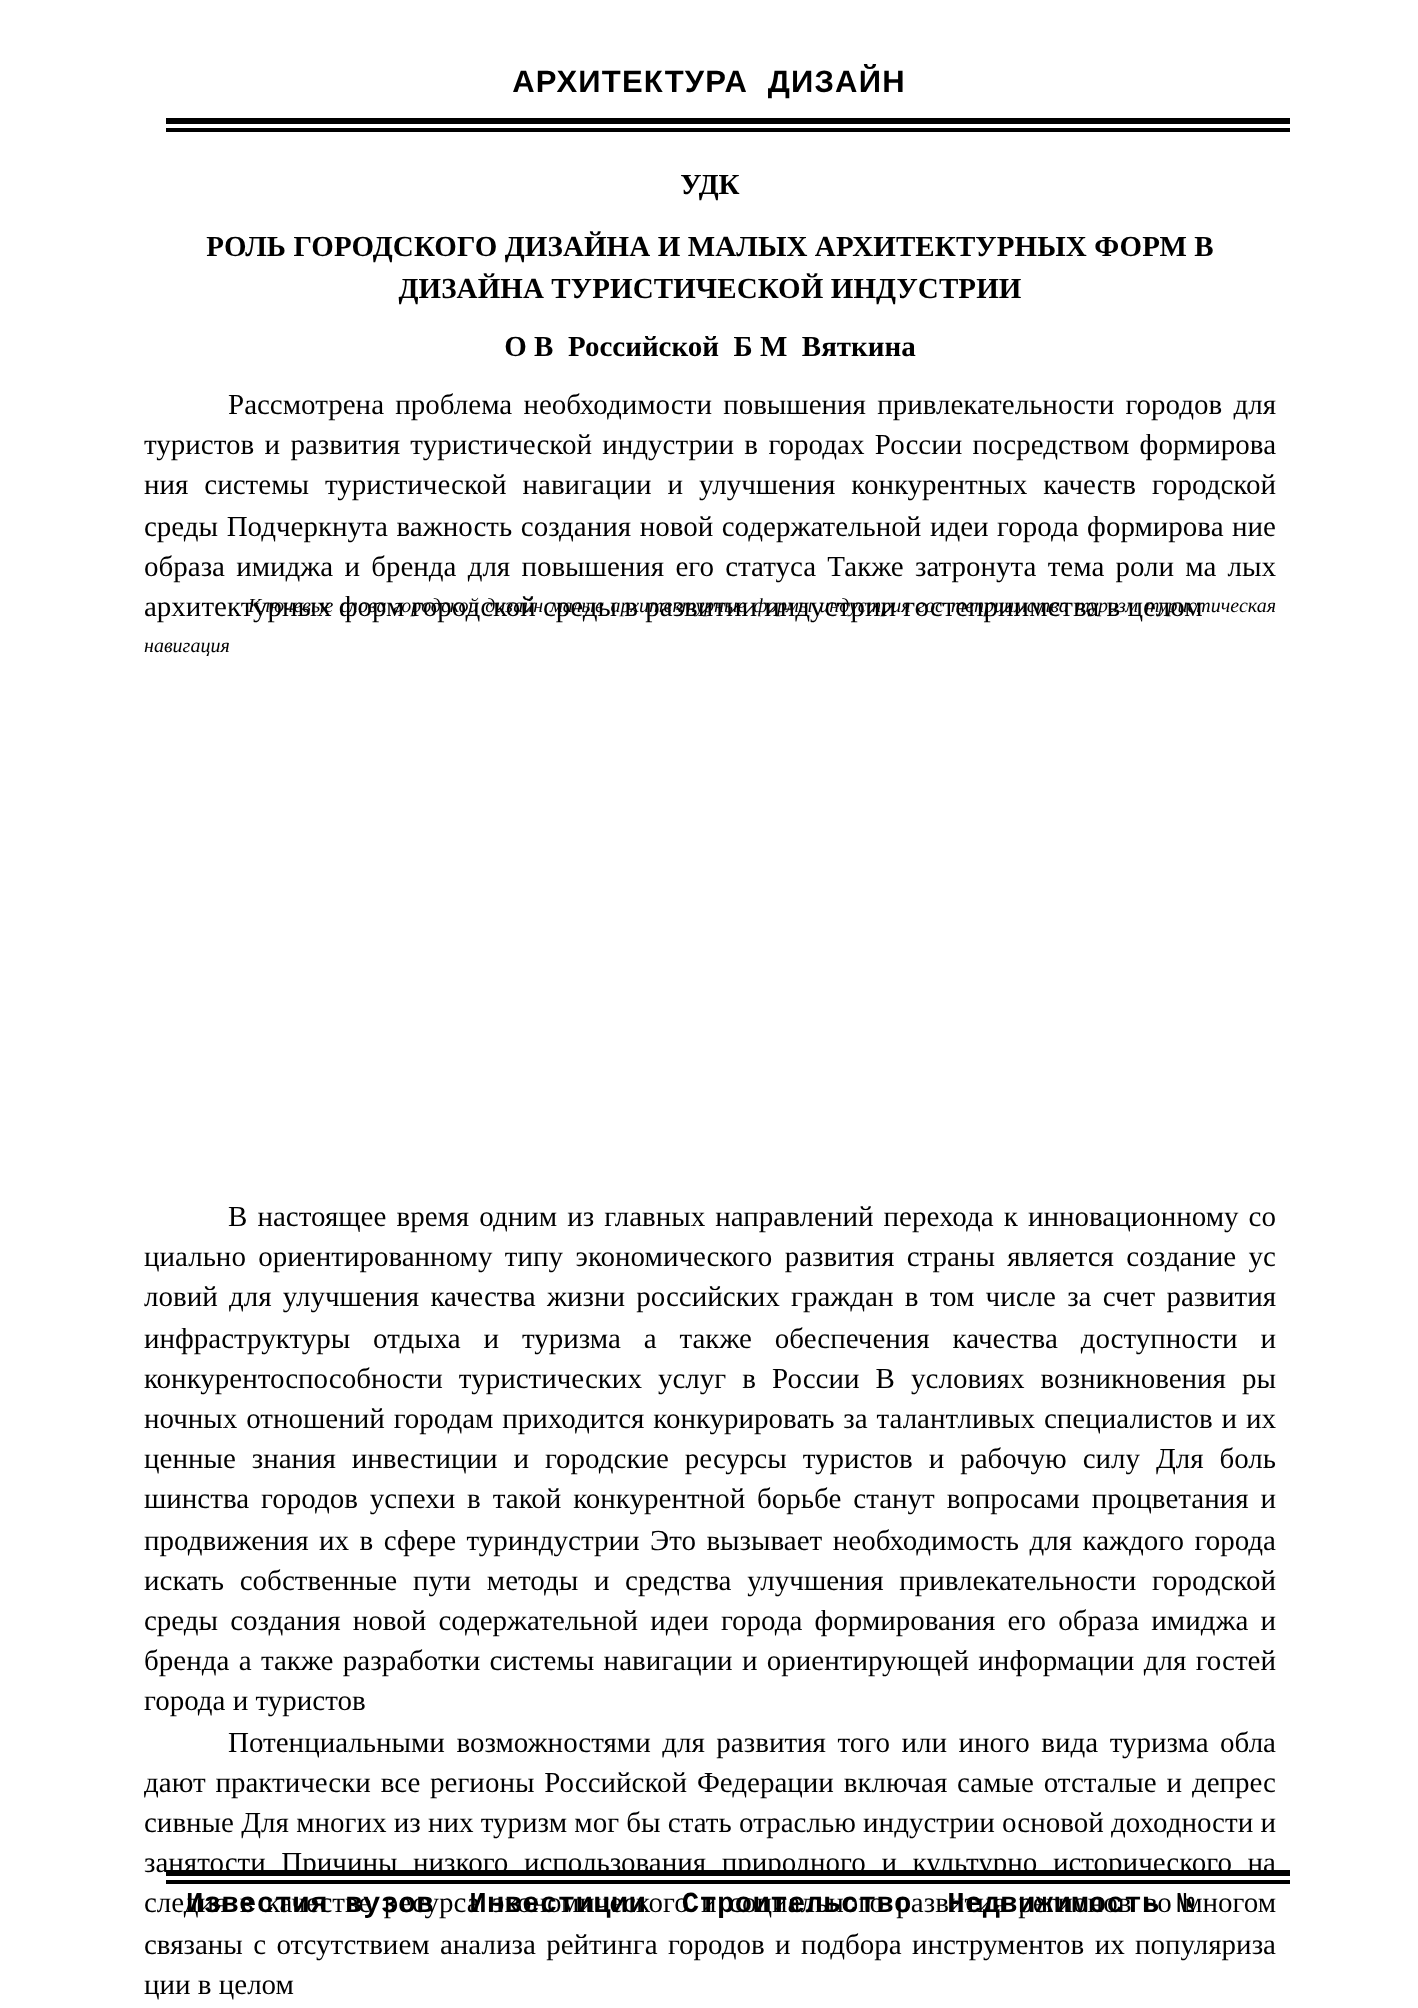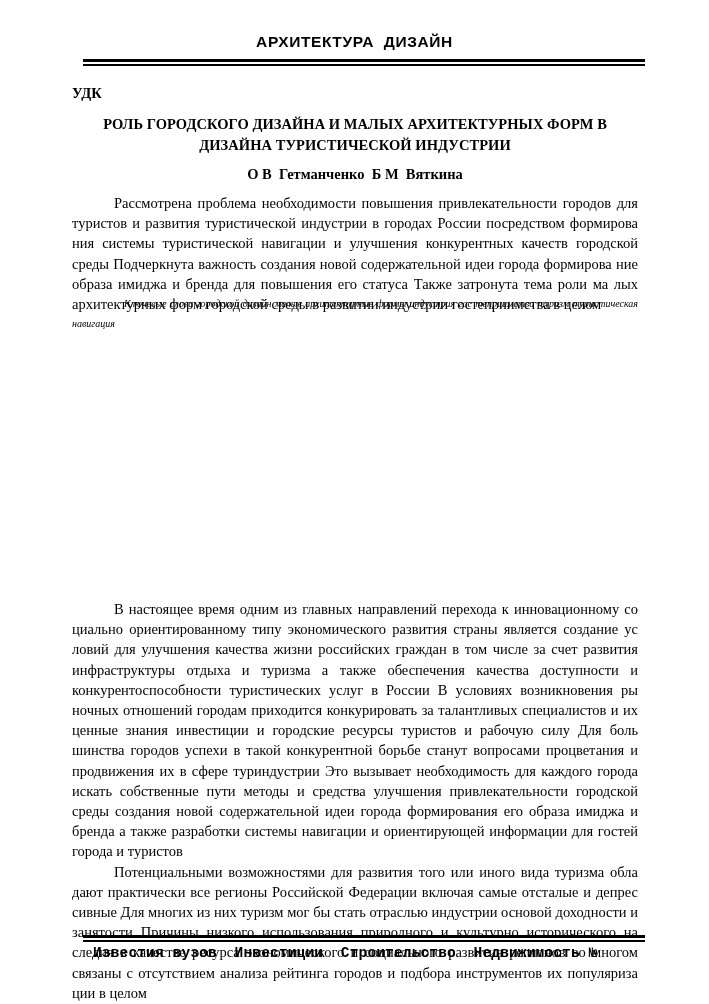--- a/index.html
+++ b/index.html
@@ -57,20 +57,21 @@
     background: #000000;
   }
   #header-rule { top: 59px; }
   #footer-rule { top: 935px; }
 
   
   .col {
     position: absolute;
     left: 72px;
     width: 566px;
+    text-align: center;
   }
 
   .udk {
     top: 84px;
     font-weight: bold;
     font-size: 14.5px;
     line-height: 19px;
   }
 
   .doc-title {
@@ -154,21 +155,21 @@
   <div class="rule-double" id="header-rule">
     <div class="bar-thick"></div>
     <div class="bar-gap"></div>
     <div class="bar-thin"></div>
   </div>
 
   <div class="col udk">УДК</div>
 
   <div class="col doc-title">РОЛЬ ГОРОДСКОГО ДИЗАЙНА И МАЛЫХ АРХИТЕКТУРНЫХ ФОРМ В ДИЗАЙНА ТУРИСТИЧЕСКОЙ ИНДУСТРИИ</div>
 
-  <div class="col authors">О В  Гетманченко  Б М  Вяткина</div>
+  <div class="col authors">О В  Российской  Б М  Вяткина</div>
 
   <div class="col abstract">Рассмотрена проблема необходимости повышения привлекательности городов для туристов и развития туристической индустрии в городах России посредством формирова ния системы туристической навигации и улучшения конкурентных качеств городской среды  Подчеркнута важность создания новой содержательной идеи города  формирова ние образа  имиджа и бренда для повышения его статуса  Также затронута тема роли ма лых архитектурных форм городской среды в развитии индустрии гостеприимства в целом</div>
 
   <div class="col keywords">Ключевые слова  городской дизайн  малые архитектурные формы  индустрия гос теприимства  туризм  туристическая навигация</div>
 
   <div class="blank-region"></div>
 
   <div class="col body-block">
     <p>В настоящее время одним из главных направлений перехода к инновационному со циально ориентированному типу экономического развития страны является создание ус ловий для улучшения качества жизни российских граждан  в том числе за счет развития инфраструктуры  отдыха  и туризма   а также  обеспечения  качества   доступности и конкурентоспособности туристических  услуг  в России   В  условиях  возникновения ры ночных отношений городам приходится конкурировать  за талантливых специалистов и их ценные знания  инвестиции и городские ресурсы  туристов и рабочую силу  Для боль шинства городов успехи в такой конкурентной борьбе станут вопросами процветания и продвижения их в сфере туриндустрии  Это вызывает необходимость для каждого города искать собственные пути  методы и средства улучшения привлекательности   городской среды  создания новой содержательной идеи города  формирования его образа  имиджа и бренда  а также разработки системы навигации и ориентирующей информации для гостей города и туристов</p>
     <p>Потенциальными возможностями для развития того или иного вида туризма обла дают практически все регионы Российской Федерации  включая самые отсталые и депрес сивные  Для многих из них туризм мог бы стать отраслью индустрии  основой доходности и занятости  Причины низкого использования природного и культурно исторического на следия в качестве ресурса экономического и социального развития регионов во многом связаны с отсутствием анализа рейтинга городов и подбора инструментов их популяриза ции в целом</p>

